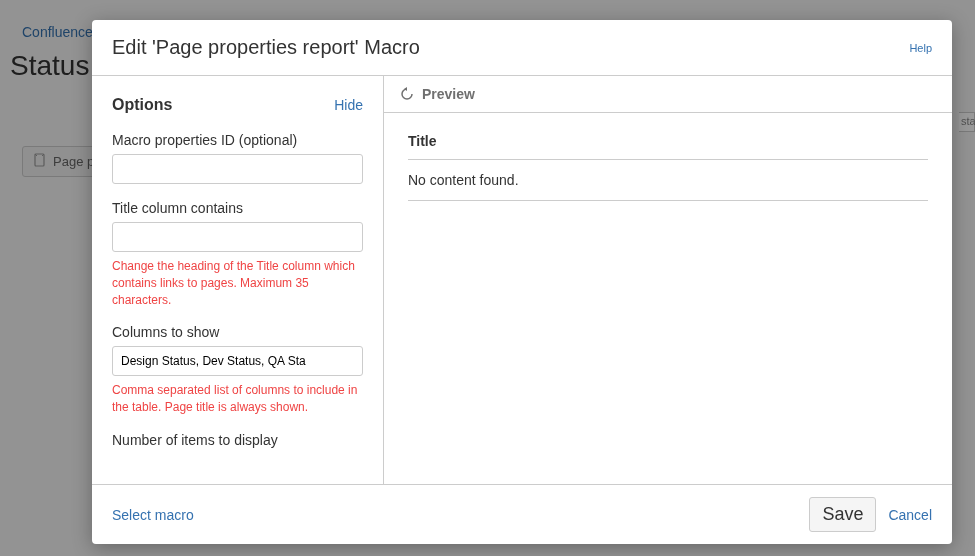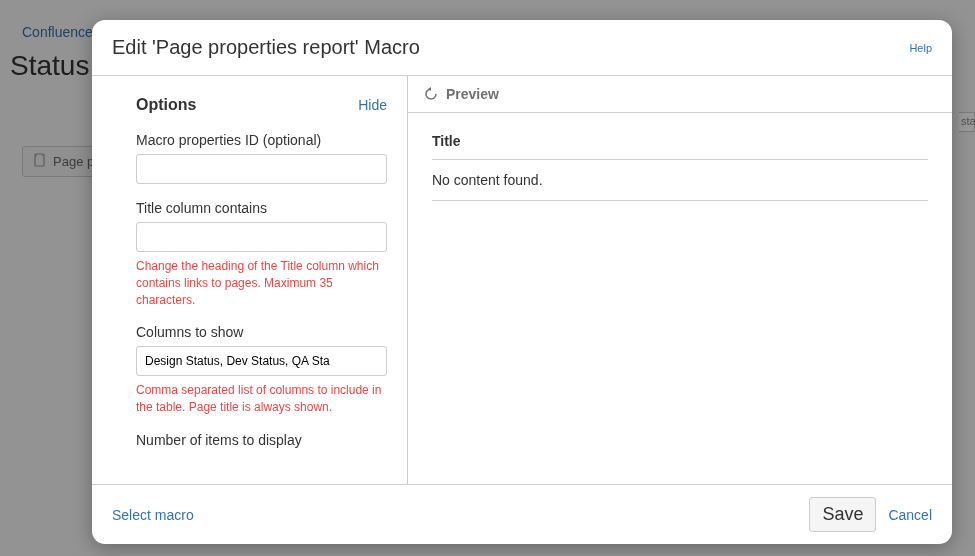--- a/index.html
+++ b/index.html
@@ -26,32 +26,32 @@
     background: #fff; border: 1px solid #ccc; border-left: none;
     font-size: 11px; color: #888; padding: 2px;
   }
   .overlay {
     position: absolute; top: 0; left: 0; width: 975px; height: 556px;
     background: rgba(0,0,0,0.4);
   }
   
   .modal {
     position: absolute; top: 20px; left: 92px; width: 860px; height: 524px;
-    background: #fff; border-radius: 13px; box-shadow: 0 4px 20px rgba(0,0,0,0.3);
+    background: #fff; border-radius: 4px; box-shadow: 0 4px 20px rgba(0,0,0,0.3);
     display: flex; flex-direction: column;
   }
   .modal-header {
     padding: 16px 20px; border-bottom: 1px solid #ccc;
     display: flex; justify-content: space-between; align-items: center;
   }
   .modal-title { font-size: 20px; font-weight: 400; color: #333; }
   .help-link { color: #3572b0; font-size: 11px; cursor: pointer; text-align: center; }
   
   .modal-body {
-    flex: 1; display: flex; overflow: hidden; margin-left: 24px;
+    flex: 1; display: flex; overflow: hidden;
   }
   
   .options-panel {
     width: 292px; border-right: 1px solid #ccc; padding: 20px 20px 0 20px;
     overflow-y: auto;
   }
   .options-header {
     display: flex; justify-content: space-between; align-items: baseline;
     margin-bottom: 18px;
   }

